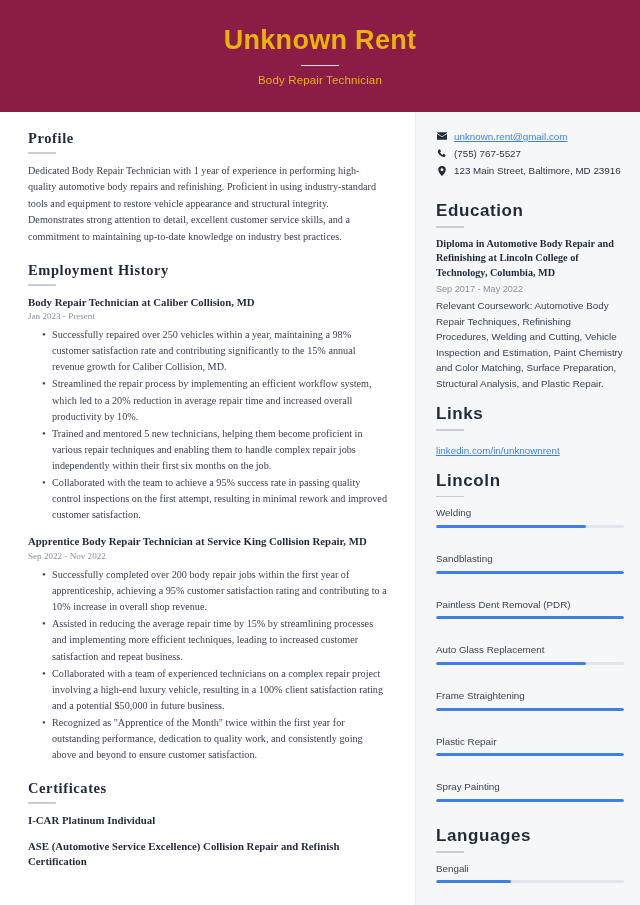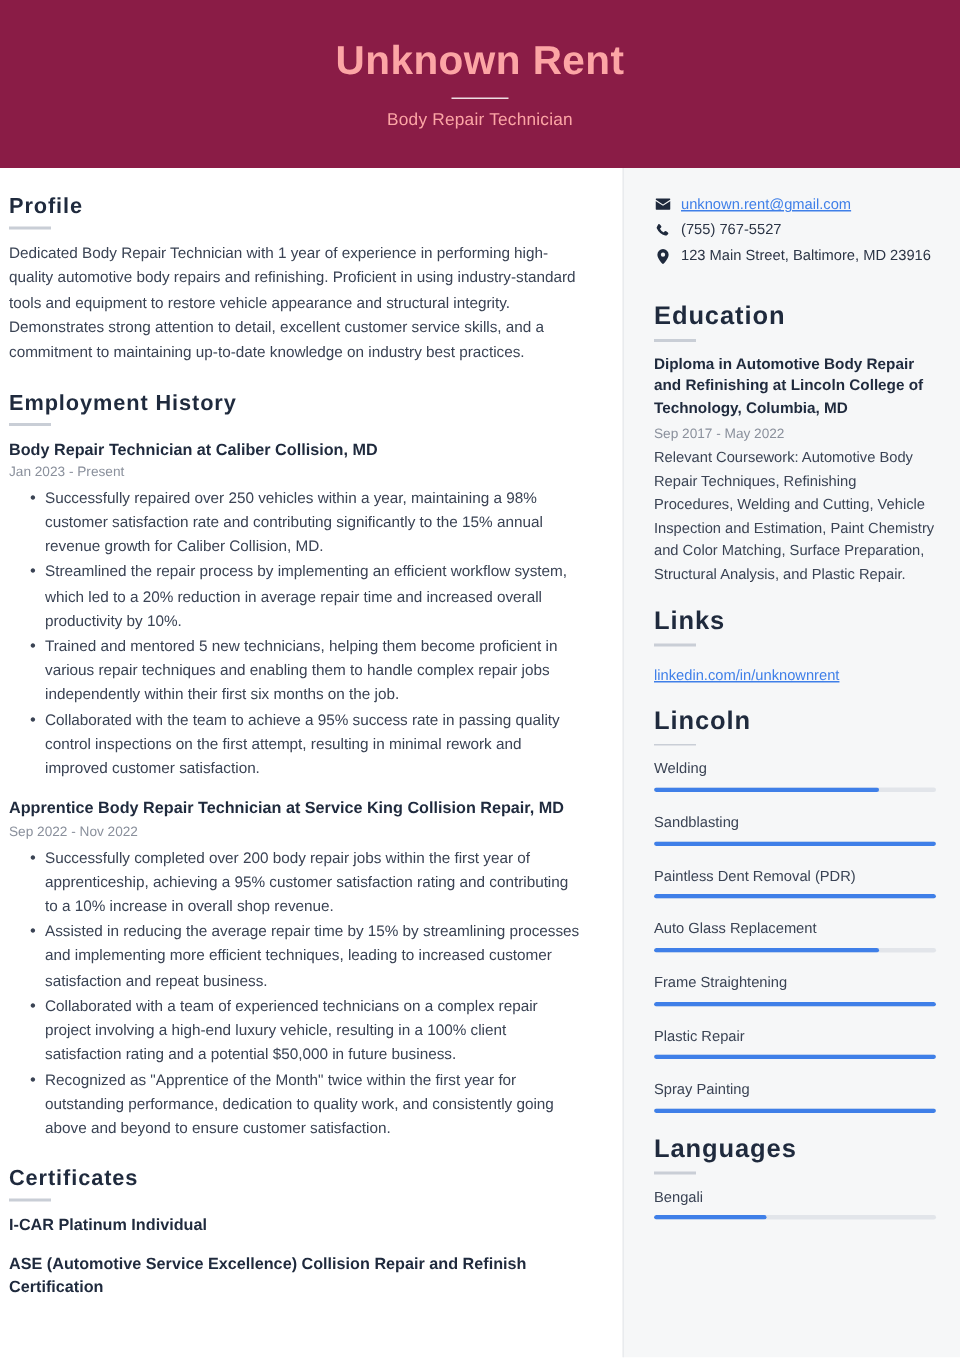--- a/index.html
+++ b/index.html
@@ -14,21 +14,21 @@
   }
 
   
   .resume-header {
     background: #8a1c46;
     height: 112px;
     display: flex;
     flex-direction: column;
     align-items: center;
     justify-content: center;
-    color: #fca5a5;
+    color: #eab308;
   }
   .full-name {
     font-size: 27px;
     font-weight: 700;
     letter-spacing: 0.3px;
     line-height: 1.1;
   }
   .name-rule {
     width: 38px;
     height: 1.5px;
@@ -43,21 +43,22 @@
 
   
   .resume-body {
     display: flex;
     height: 793px;
     align-items: stretch;
   }
   .col-main {
     width: 415px;
     background: #ffffff;
-    padding: 18px 28px 0 6px;
+    padding: 18px 28px 0 28px;
+    font-family: Liberation Serif, serif;
   }
   .col-side {
     width: 225px;
     background: #f6f7f8;
     border-left: 1px solid #e9ebee;
     padding: 18px 16px 0 20px;
   }
 
   
   .section-title {
@@ -146,35 +147,36 @@
     font-size: 9.8px;
     word-break: break-word;
   }
 
   
   .side-entry-title {
     font-size: 10.2px;
     font-weight: 700;
     color: #1f2a3d;
     line-height: 1.45;
+    font-family: Liberation Serif, serif;
   }
   .side-date {
     font-size: 9.1px;
     color: #8a909c;
     line-height: 1.6;
     margin: 1px 0 2px 0;
   }
   .side-para {
     font-size: 9.8px;
     line-height: 1.58;
     color: #3a4354;
   }
 
   
-  .bar-item { margin-bottom: 14px; }
+  .bar-item { margin-bottom: 24px; }
   .bar-label {
     font-size: 9.8px;
     color: #3a4354;
     line-height: 1.5;
     margin-bottom: 4px;
   }
   .bar-track {
     height: 3px;
     background: #e2e5ea;
     border-radius: 2px;

